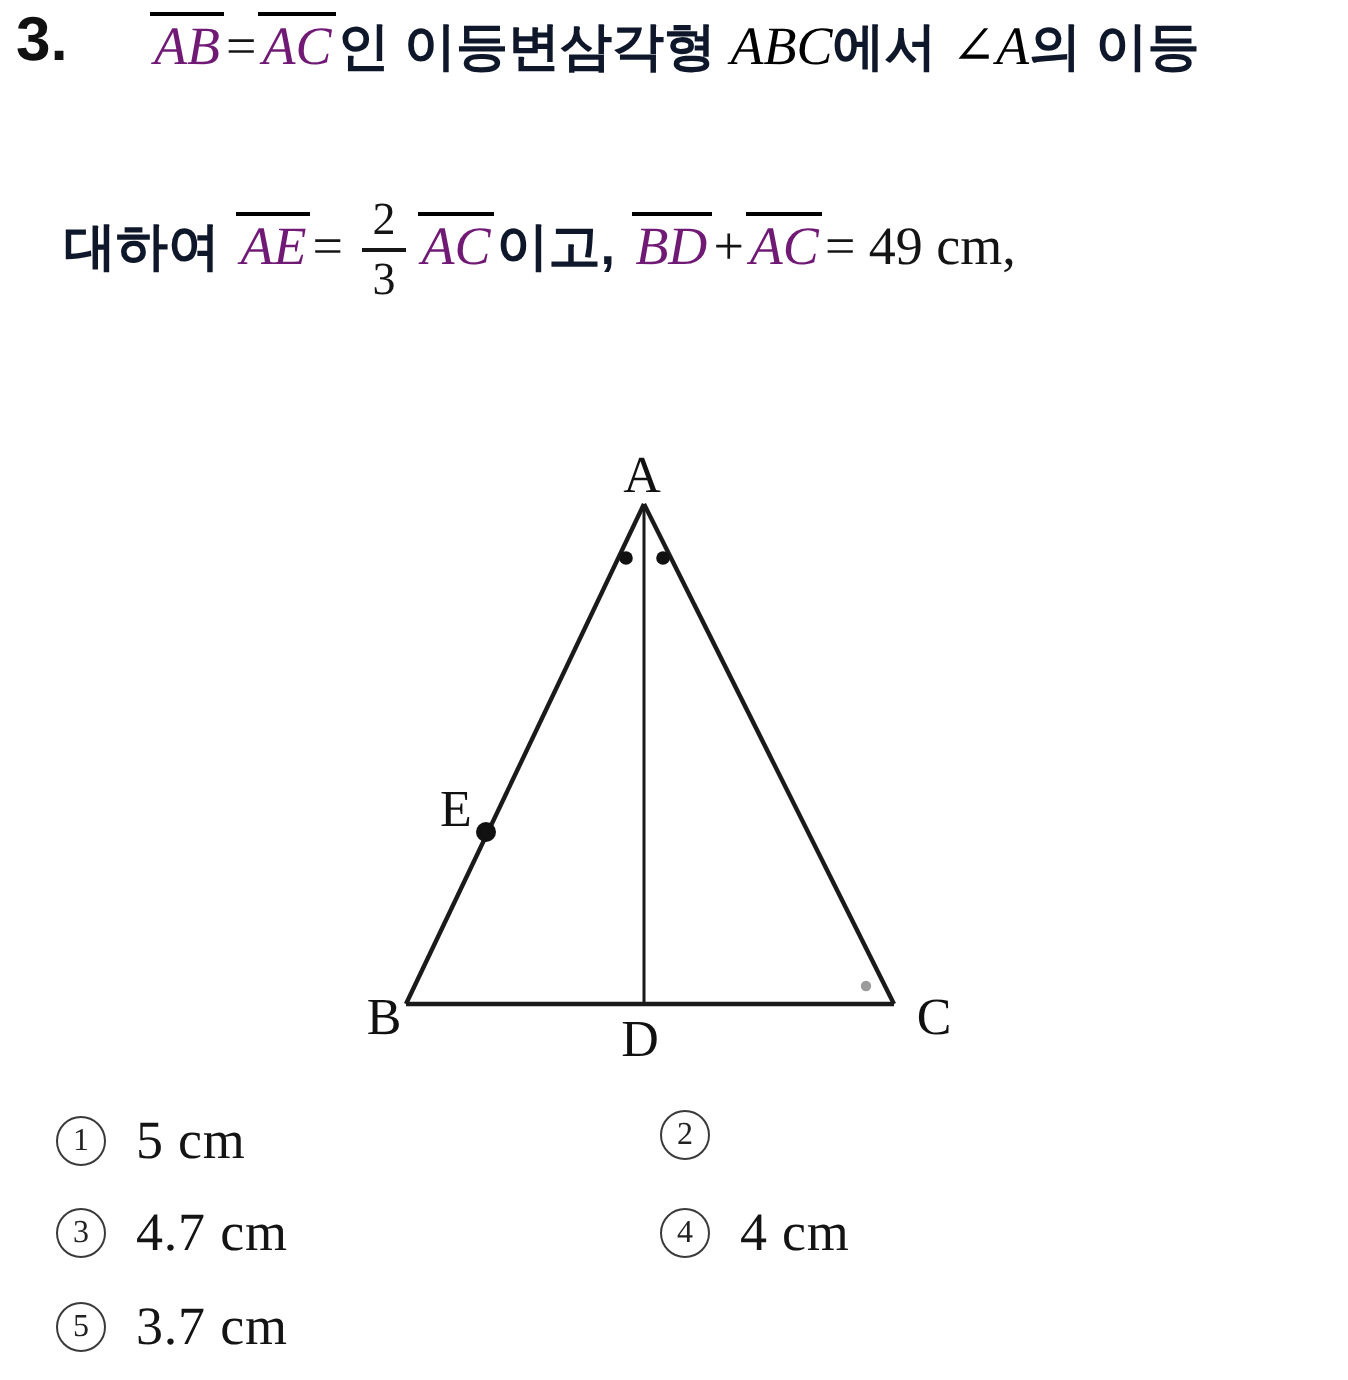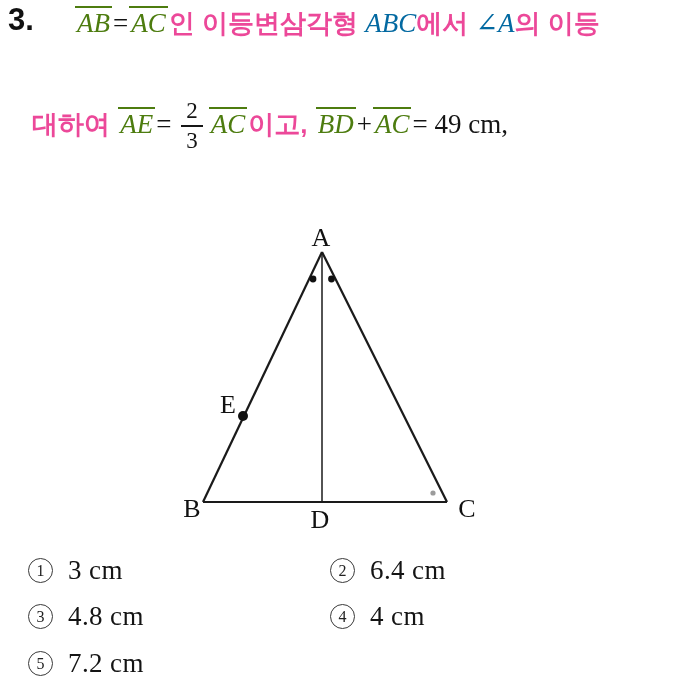--- a/index.html
+++ b/index.html
@@ -7,25 +7,25 @@
         font-family:"Liberation Sans","DejaVu Sans",sans-serif;color:#141414;}
 
   
   .problem-number{position:absolute;left:8px;top:2px;font:bold 31px "Liberation Sans","DejaVu Sans",sans-serif;color:#111;}
   .pline{position:absolute;white-space:pre;line-height:34px;}
   .line-0{left:74px;top:6px;}
   .line-1{left:44px;top:54px;}
   .line-2{left:32px;top:96px;line-height:64px;height:64px;}
   .line-3{left:52px;top:164px;}
 
-  .seg-k{font:bold 26px "Liberation Sans","DejaVu Sans",sans-serif;color:#ec4899;}
-  .seg-m{font:italic 27px "Liberation Serif","DejaVu Serif","DejaVu Sans",serif;color:#0369a1;text-align:right;}
+  .seg-k{font:bold 26px "Liberation Sans","DejaVu Sans",sans-serif;color:#0f172a;}
+  .seg-m{font:italic 27px "Liberation Serif","DejaVu Serif","DejaVu Sans",serif;color:#000000;text-align:right;}
   .seg-p{font:27px "Liberation Serif","DejaVu Serif",serif;color:#141414;}
-  .seg-ov{font:italic 27px "Liberation Serif","DejaVu Serif",serif;color:#4d7c0f;
-          display:inline-block;border-top:2px solid #4d7c0f;padding:0 2px;line-height:1.12;margin:0 1px;}
+  .seg-ov{font:italic 27px "Liberation Serif","DejaVu Serif",serif;color:#701a75;
+          display:inline-block;border-top:2px solid #000000;padding:0 2px;line-height:1.12;margin:0 1px;}
   .frac{display:inline-block;vertical-align:middle;text-align:center;margin:0 5px 0 3px;transform:translateY(-3px);}
   .frac .num{display:block;font:23px "Liberation Serif","DejaVu Serif",serif;border-bottom:2px solid #161616;padding:0 5px 1px;line-height:1.1;}
   .frac .den{display:block;font:23px "Liberation Serif","DejaVu Serif",serif;padding-top:1px;line-height:1.1;}
 
   
   .figure-svg{position:absolute;left:0;top:0;width:674px;height:690px;}
   .figure-svg text{font:26px "Liberation Serif","DejaVu Serif",serif;fill:#111;}
 
   
   .choice{position:absolute;display:flex;align-items:center;gap:15px;cursor:default;}
@@ -66,32 +66,31 @@
 
     <text x="321" y="246" text-anchor="middle">A</text>
     <text x="192" y="517" text-anchor="middle">B</text>
     <text x="467" y="517" text-anchor="middle">C</text>
     <text x="320" y="528" text-anchor="middle">D</text>
     <text x="228" y="413" text-anchor="middle">E</text>
   </svg>
 
   <div class="choice choice-1">
     <span class="choice-marker">1</span>
-    <span class="choice-label">3 cm</span>
+    <span class="choice-label">5 cm</span>
   </div>
   <div class="choice choice-2">
     <span class="choice-marker">2</span>
-    <span class="choice-label">6.4 cm</span>
   </div>
   <div class="choice choice-3">
     <span class="choice-marker">3</span>
-    <span class="choice-label">4.8 cm</span>
+    <span class="choice-label">4.7 cm</span>
   </div>
   <div class="choice choice-4">
     <span class="choice-marker">4</span>
     <span class="choice-label">4 cm</span>
   </div>
   <div class="choice choice-5">
     <span class="choice-marker">5</span>
-    <span class="choice-label">7.2 cm</span>
+    <span class="choice-label">3.7 cm</span>
   </div>
 
 </div>
 
 </body></html>

